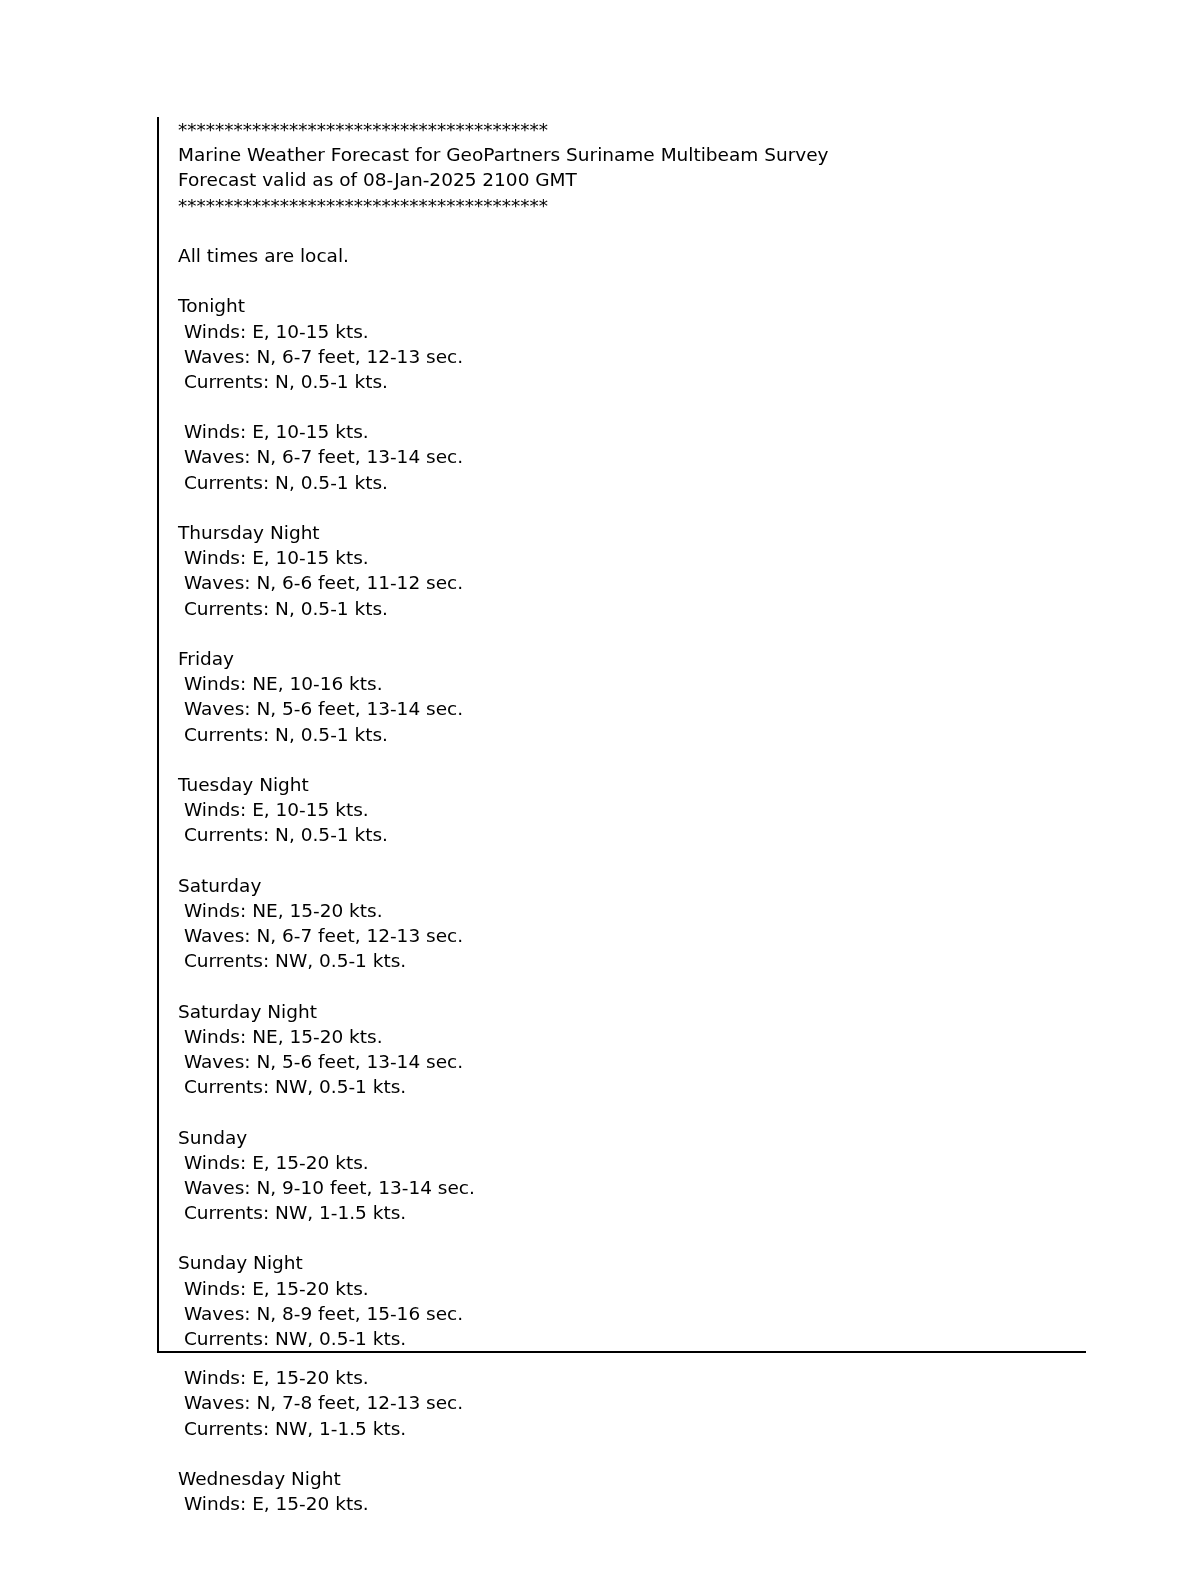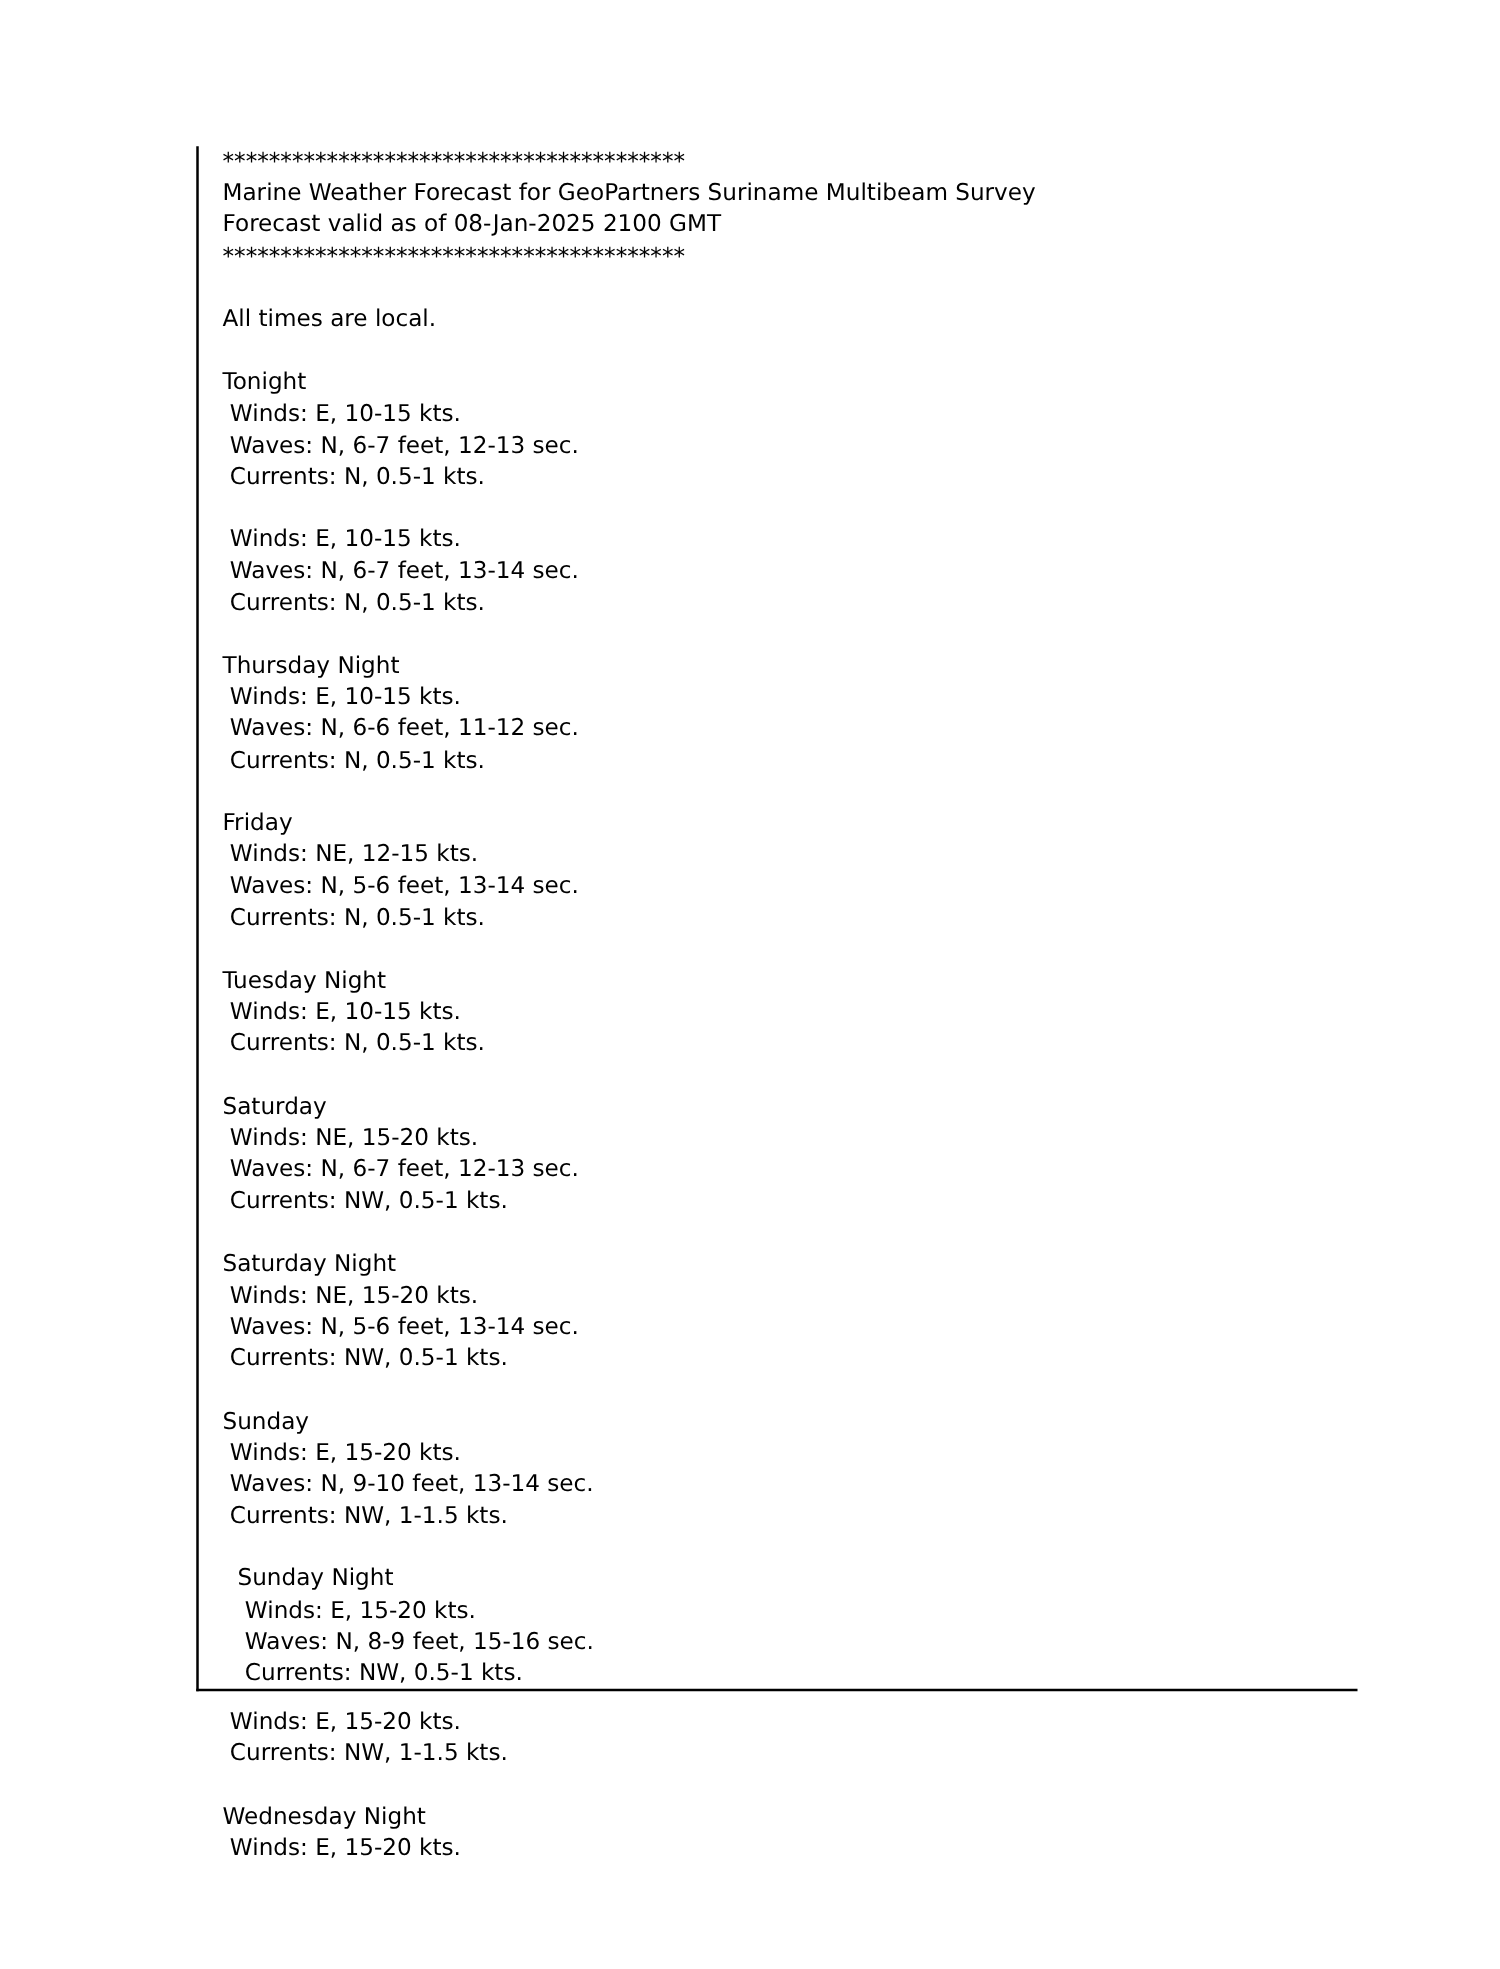--- a/index.html
+++ b/index.html
@@ -35,21 +35,20 @@
   .line {
     height: 25.2px;
     line-height: 25.2px;
     white-space: pre;
   }
   .section {
     margin-bottom: 25.2px;
   }
   #sections-in-box .section:last-child {
     margin-bottom: 0;
-    margin-left: 12px;
   }
 </style>
 </head>
 <body>
 
 <div class="page">
   <div class="quote-box">
     <div class="line">****************************************</div>
     <div class="line">Marine Weather Forecast for GeoPartners Suriname Multibeam Survey</div>
     <div class="line">Forecast valid as of 08-Jan-2025 2100 GMT</div>
@@ -70,21 +69,21 @@
           <div class="line"> Currents: N, 0.5-1 kts.</div>
         </div>
         <div class="section">
           <div class="line">Thursday Night</div>
           <div class="line"> Winds: E, 10-15 kts.</div>
           <div class="line"> Waves: N, 6-6 feet, 11-12 sec.</div>
           <div class="line"> Currents: N, 0.5-1 kts.</div>
         </div>
         <div class="section">
           <div class="line">Friday</div>
-          <div class="line"> Winds: NE, 12-15 kts.</div>
+          <div class="line"> Winds: NE, 10-16 kts.</div>
           <div class="line"> Waves: N, 5-6 feet, 13-14 sec.</div>
           <div class="line"> Currents: N, 0.5-1 kts.</div>
         </div>
         <div class="section">
           <div class="line">Tuesday Night</div>
           <div class="line"> Winds: E, 10-15 kts.</div>
           <div class="line"> Currents: N, 0.5-1 kts.</div>
         </div>
         <div class="section">
           <div class="line">Saturday</div>
@@ -108,20 +107,21 @@
           <div class="line">Sunday Night</div>
           <div class="line"> Winds: E, 15-20 kts.</div>
           <div class="line"> Waves: N, 8-9 feet, 15-16 sec.</div>
           <div class="line"> Currents: NW, 0.5-1 kts.</div>
         </div>
       </div>
   </div>
   <div class="below-box" id="sections-below">
       <div class="section">
         <div class="line"> Winds: E, 15-20 kts.</div>
+        <div class="line"> Waves: N, 7-8 feet, 12-13 sec.</div>
         <div class="line"> Currents: NW, 1-1.5 kts.</div>
       </div>
       <div class="section">
         <div class="line">Wednesday Night</div>
         <div class="line"> Winds: E, 15-20 kts.</div>
       </div>
     </div>
 </div>
 
 </body></html>

